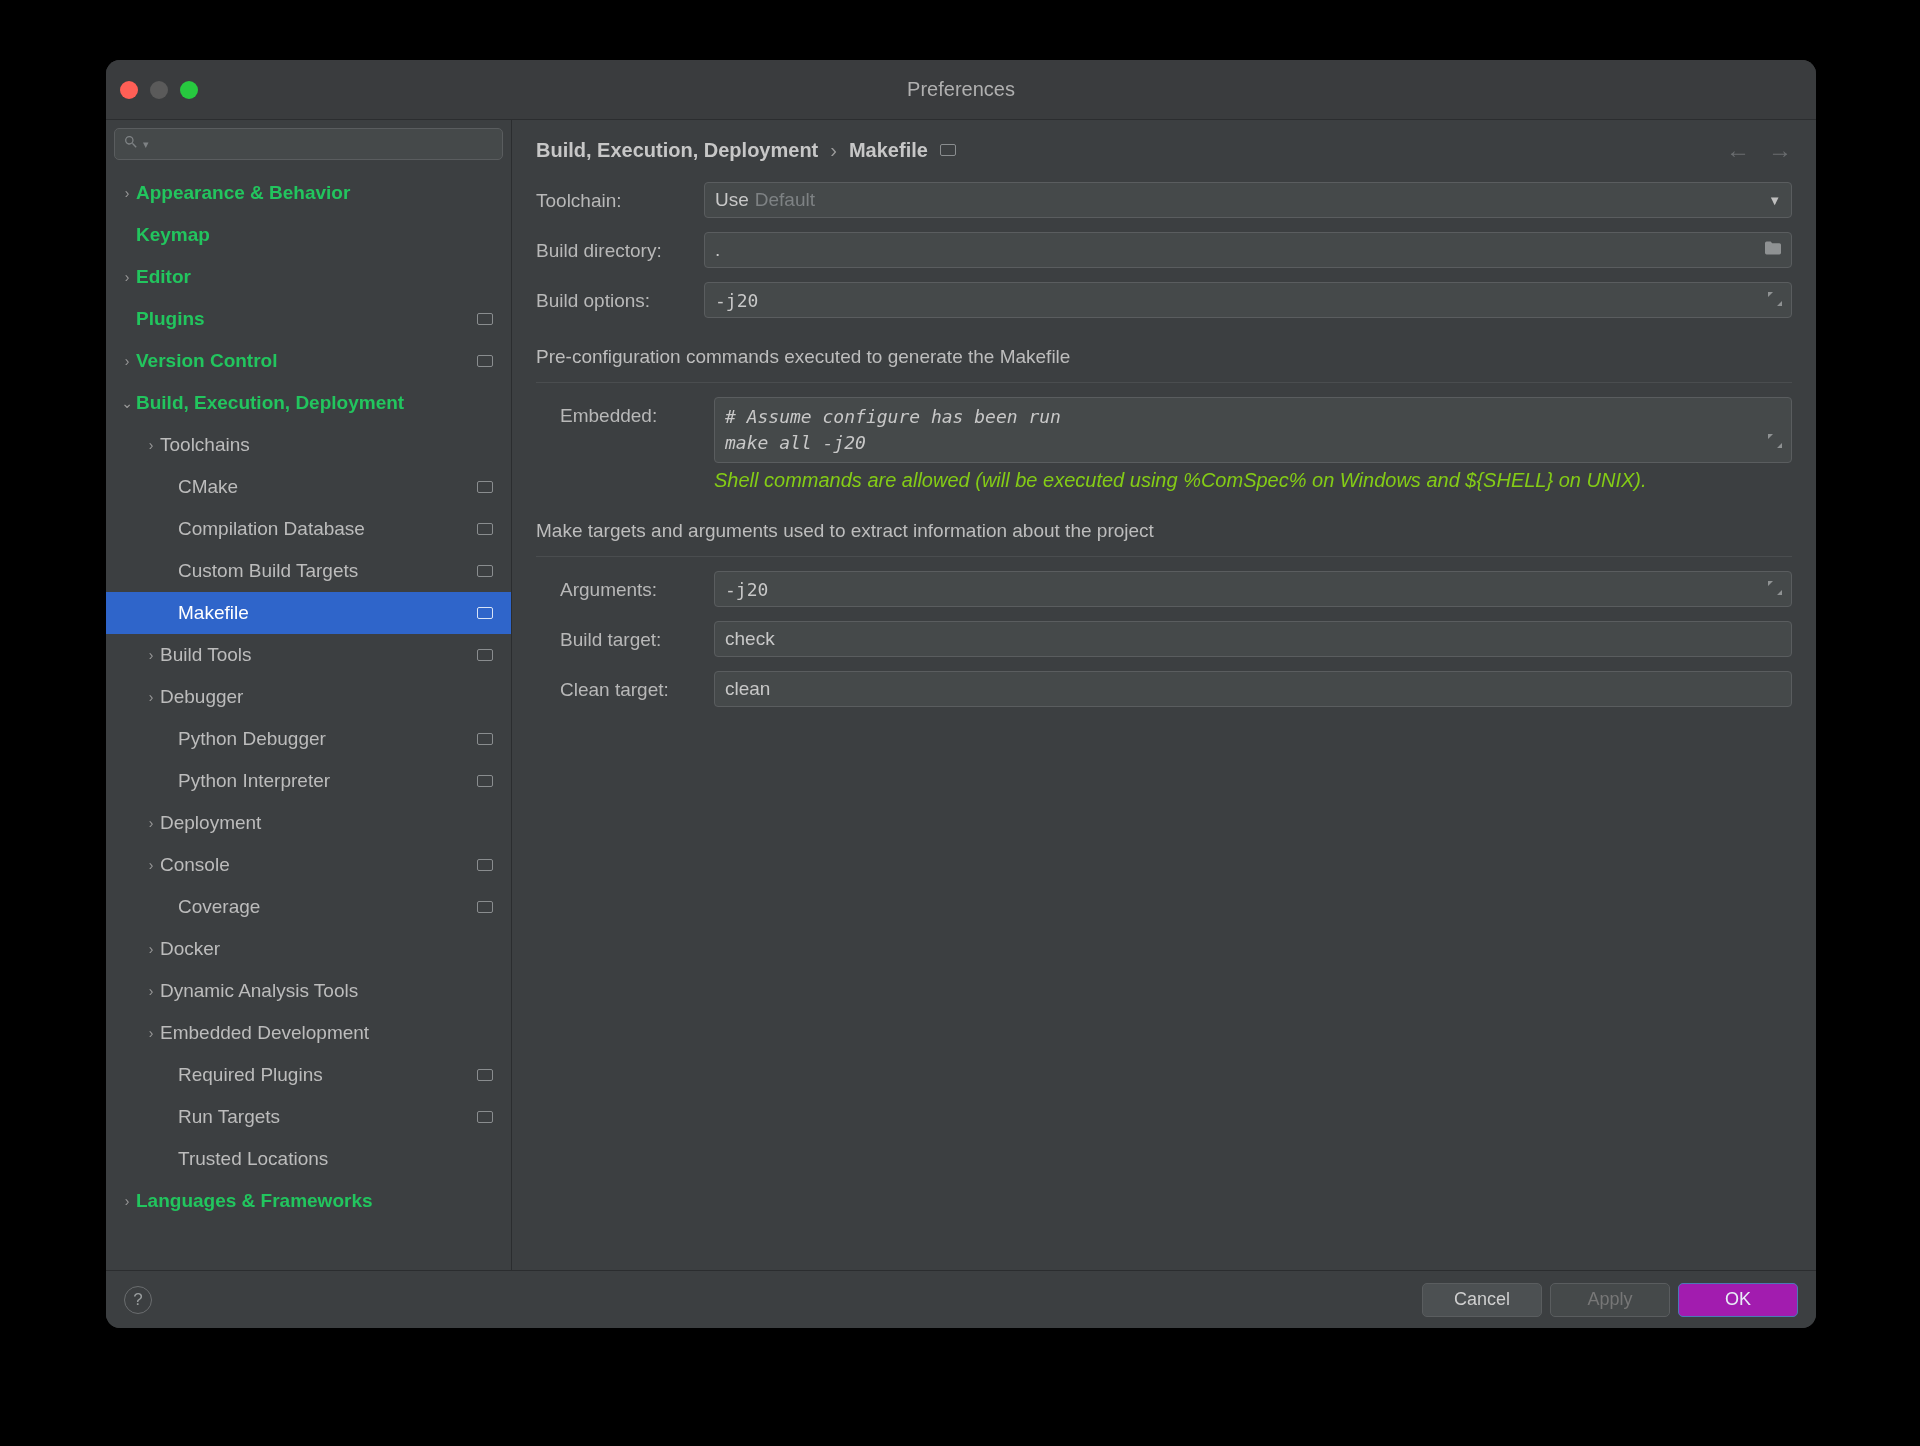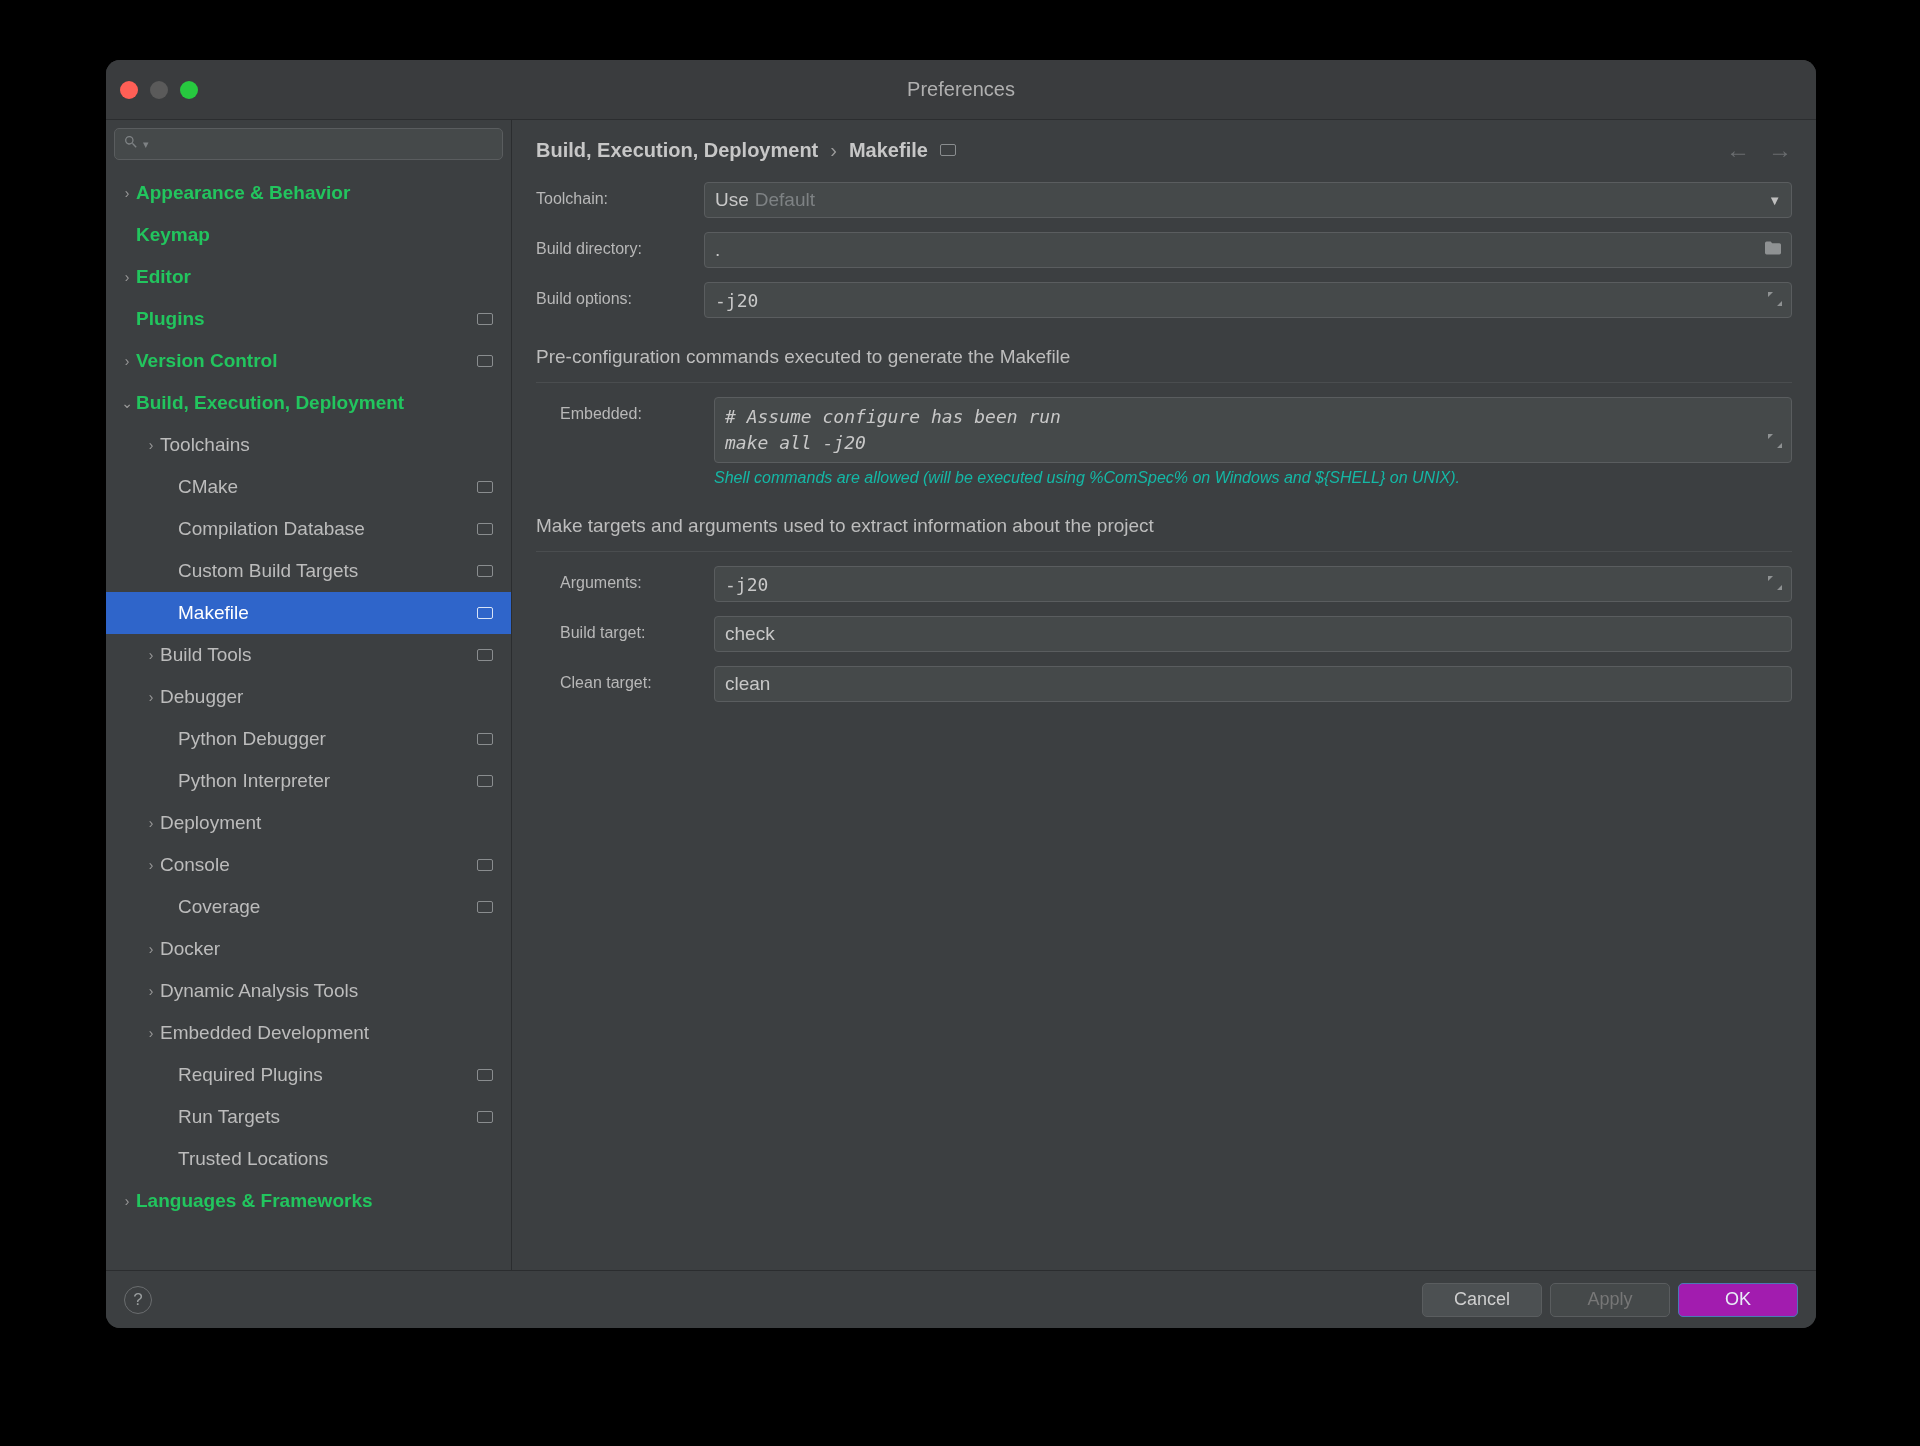--- a/index.html
+++ b/index.html
@@ -159,21 +159,21 @@
     overflow-y: auto;
     padding: 6px 24px 24px 24px;
   }
 
   .row { display: flex; align-items: flex-start; margin-bottom: 14px; gap: 12px; }
   .row-label {
     width: 156px;
     flex: 0 0 156px;
     color: #b8b8b8;
     padding-top: 8px;
-    font-size: 16px;
+    font-size: 19px;
   }
   .row.compact .row-label { width: 142px; flex: 0 0 142px; }
   .field {
     flex: 1;
     background: #45494a;
     border: 1px solid #5a5d5f;
     border-radius: 4px;
     min-height: 36px;
     display: flex;
     align-items: center;
@@ -200,22 +200,22 @@
   .field .folder-icon svg { width: 20px; height: 16px; fill: #8f9293; }
 
   .section {
     color: #bdbdbd;
     font-size: 19px;
     margin: 28px 0 14px 0;
     border-bottom: 1px solid #4a4d4f;
     padding-bottom: 14px;
   }
   .help-text {
-    color: #14b8a6;
-    font-size: 16px;
+    color: #84cc16;
+    font-size: 20px;
     margin: 6px 0 0 0;
   }
 
   .nested-form { padding-left: 24px; }
 
   
   .footer {
     height: 58px;
     border-top: 1px solid #2b2d2f;
     display: flex;

